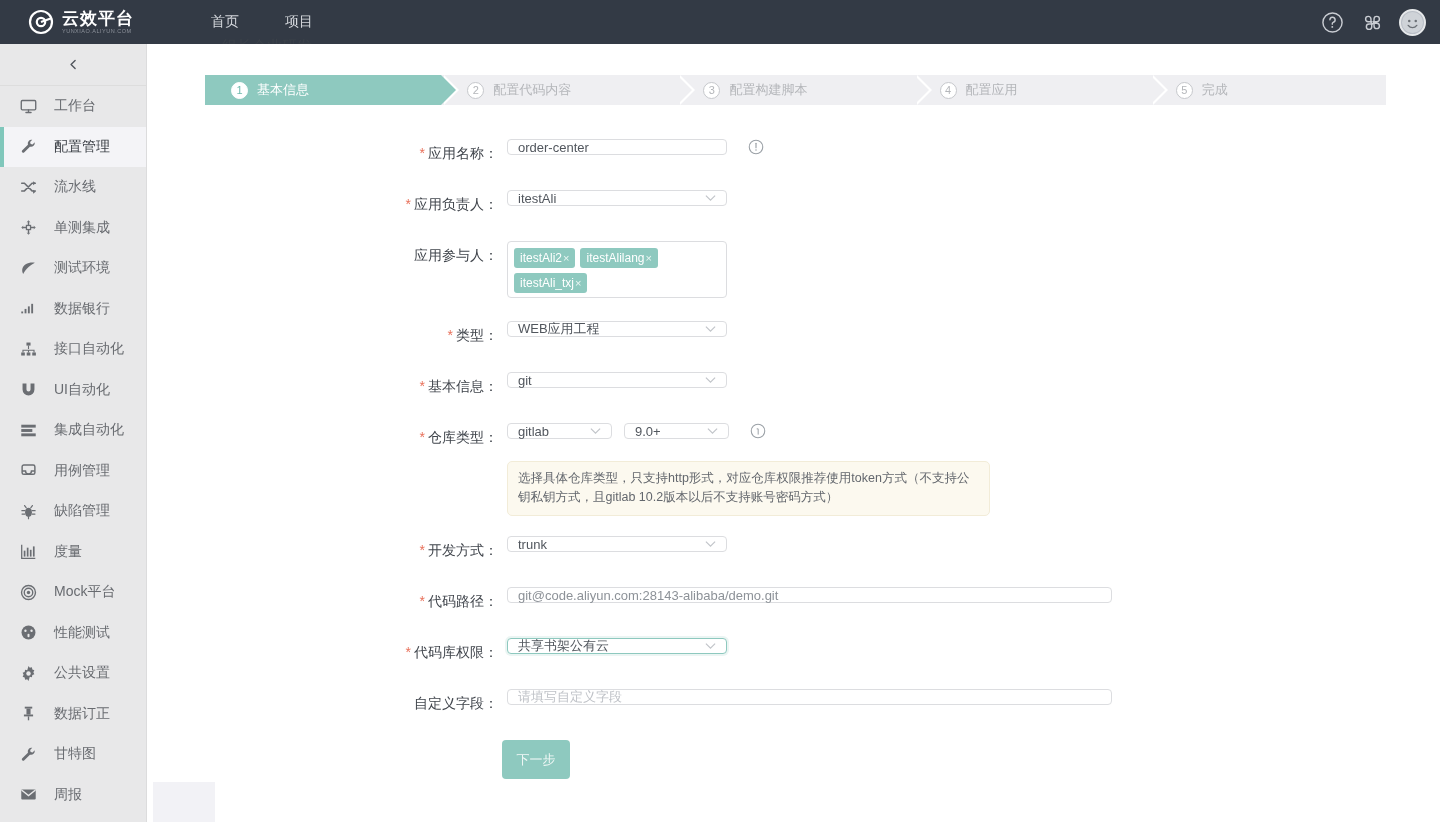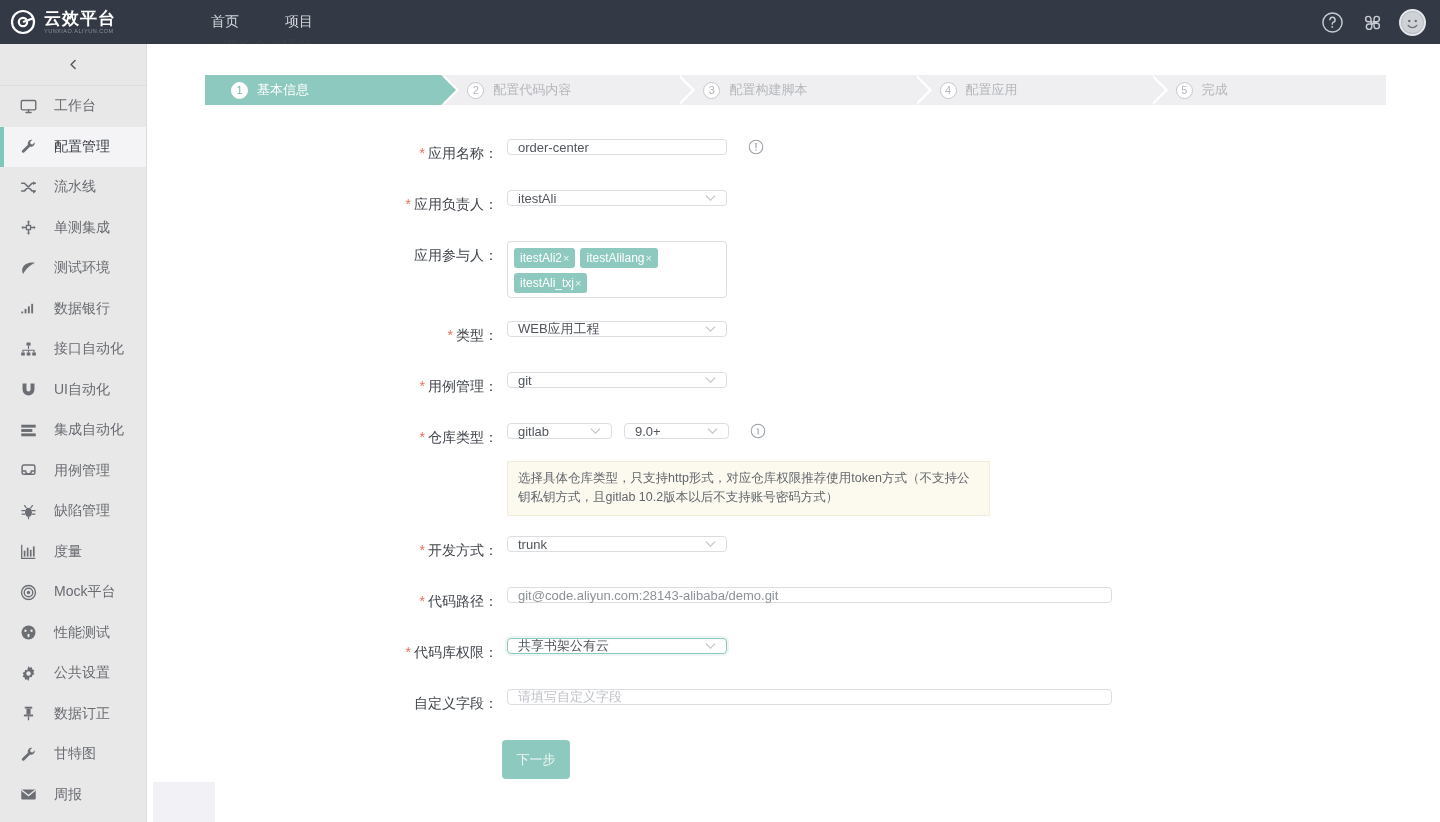--- a/index.html
+++ b/index.html
@@ -8,21 +8,21 @@
     font-family: "Liberation Sans", "DejaVu Sans", sans-serif;
     background: #ffffff;
     overflow: hidden;
   }
 
   
   .topbar {
     position: absolute; top: 0; left: 0; width: 1440px; height: 44px;
     background: #333a45; display: flex; align-items: center;
   }
-  .brand { display: flex; align-items: center; padding-left: 10px; width: 170px; }
+  .brand { display: flex; align-items: center; padding-left: 28px; width: 170px; }
   .brand-logo { width: 26px; height: 26px; margin-right: 8px; flex: none; }
   .brand-text { display: flex; flex-direction: column; line-height: 1; }
   .brand-cn { color: #fff; font-size: 17px; font-weight: bold; letter-spacing: 1px; }
   .brand-en { color: #8d929b; font-size: 5.5px; letter-spacing: .5px; margin-top: 2px; }
   .topnav { display: flex; margin-left: 18px; }
   .topnav-item {
     color: #d5d8dd; font-size: 14px; padding: 0 23px; height: 44px;
     display: flex; align-items: center; cursor: pointer;
   }
   .top-right { margin-left: auto; display: flex; align-items: center; padding-right: 14px; gap: 14px; }
@@ -155,21 +155,21 @@
 
   .info-ico {
     margin-left: 9px; color: #9aa0a6; width: 16px; height: 16px;
     display: inline-flex; align-items: center; justify-content: center;
     align-self: center; cursor: pointer;
   }
 
   .hint {
     margin-left: 360px; margin-top: -13px; margin-bottom: 20px;
     width: 483px; background: #fcf9ef; border: 1px solid #f2ecd8;
-    border-radius: 0; padding: 7px 10px 8px 10px;
+    border-radius: 5px; padding: 7px 10px 8px 10px;
     font-size: 12.5px; color: #63676d; line-height: 19px;
   }
 
   .btn-next {
     margin-left: 355px; width: 68px; height: 39px; border-radius: 4px;
     background: #8ec9bf; color: #f1f8f6; font-size: 13px;
     display: flex; align-items: center; justify-content: center; cursor: pointer;
     border: none;
   }
 
@@ -529,21 +529,21 @@
             <svg width="11" height="8" viewBox="0 0 12 8">
                 <path d="M1 1.4 6 6.4 11 1.4" fill="none" stroke="#c2c5ca" stroke-width="1.3"></path>
               </svg>
           </span>
         </div>
       </div>
     </div>
 
     <div class="row">
       <div class="label">
-        <span class="req">*</span><span>用例管理：</span>
+        <span class="req">*</span><span>基本信息：</span>
       </div>
       <div class="ctrl">
         <div class="inp w220">
           <span>git</span>
           <span class="sel-arrow">
             <svg width="11" height="8" viewBox="0 0 12 8">
                 <path d="M1 1.4 6 6.4 11 1.4" fill="none" stroke="#c2c5ca" stroke-width="1.3"></path>
               </svg>
           </span>
         </div>

